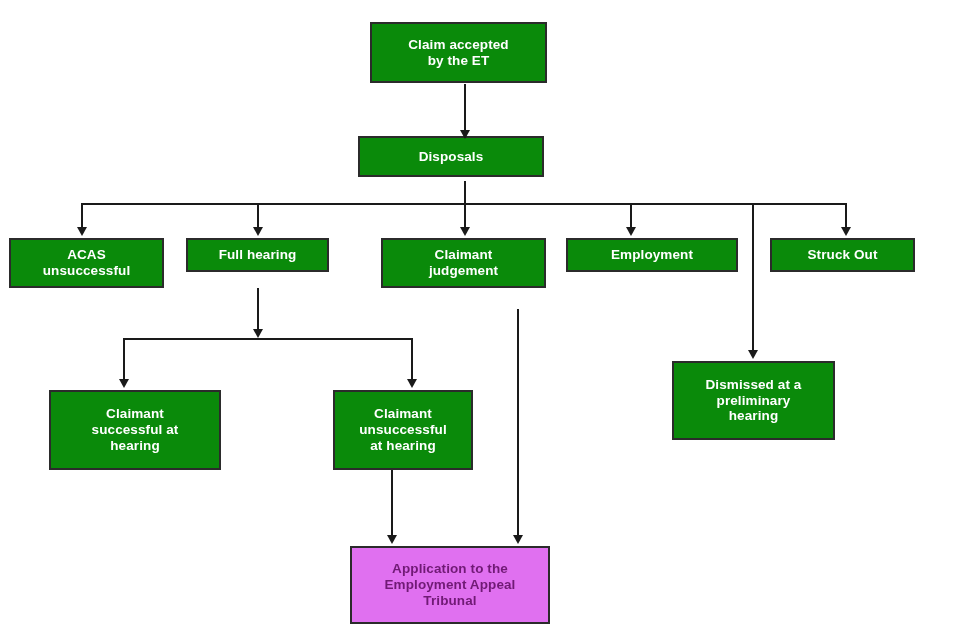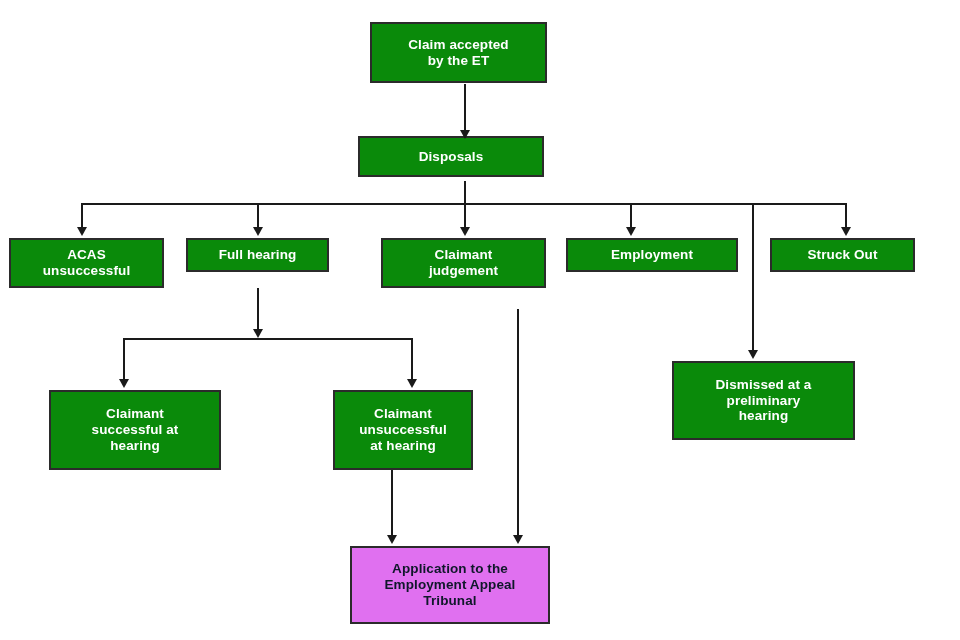--- a/index.html
+++ b/index.html
@@ -31,21 +31,21 @@
     font-weight: bold;
     letter-spacing: 0.1px;
     padding: 2px 4px;
   }
   .node.green {
     background: #0a8a0a;
     color: #ffffff;
   }
   .node.purple {
     background: #e070f0;
-    color: #0f172a;
+    color: #701a75;
   }
   .node .label {
     display: block;
     width: 100%;
     white-space: pre-line;
   }
   .edge {
     position: absolute;
     background: #1a1a1a;
   }
@@ -101,21 +101,21 @@
 successful at
 hearing</span>
   </div>
 
   <div class="node green" style="left:333px; top:390px; width:140px; height:80px;">
     <span class="label">Claimant
 unsuccessful
 at hearing</span>
   </div>
 
-  <div class="node green" style="left:672px; top:361px; width:183px; height:79px;">
+  <div class="node green" style="left:672px; top:361px; width:163px; height:79px;">
     <span class="label">Dismissed at a
 preliminary
 hearing</span>
   </div>
 
   <div class="node purple" style="left:350px; top:546px; width:200px; height:78px;">
     <span class="label">Application to the
 Employment Appeal
 Tribunal</span>
   </div>

